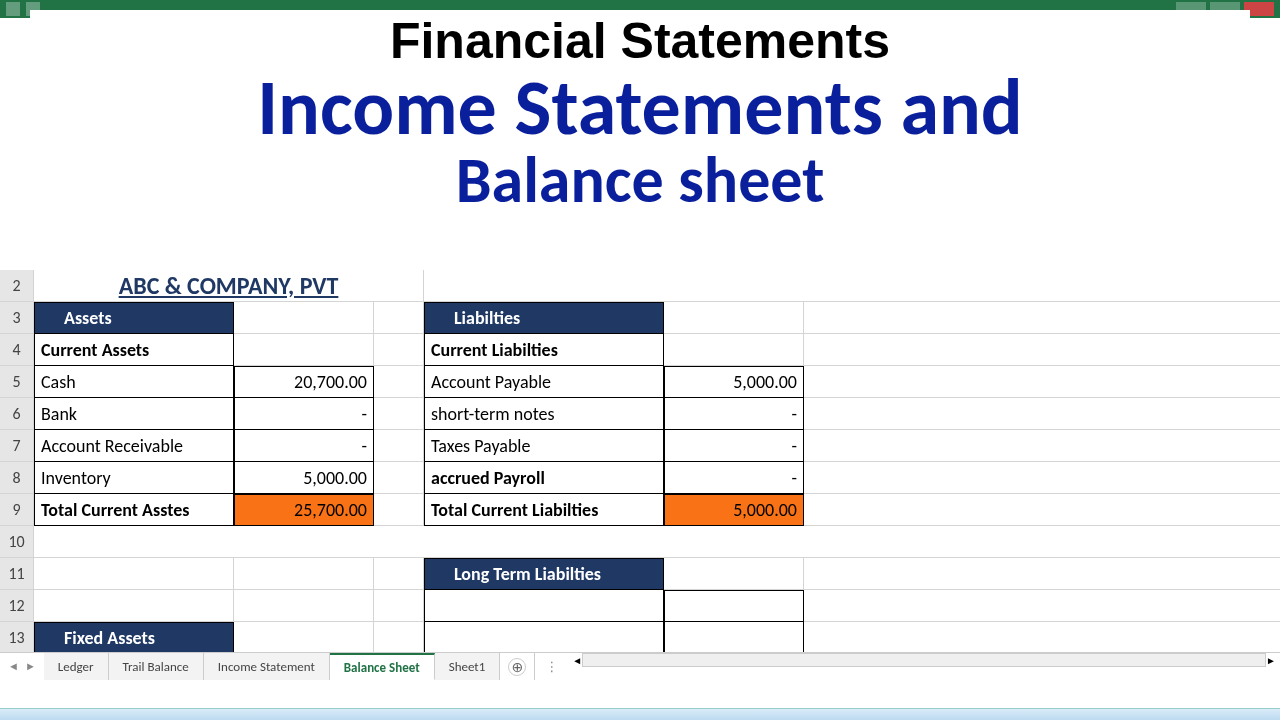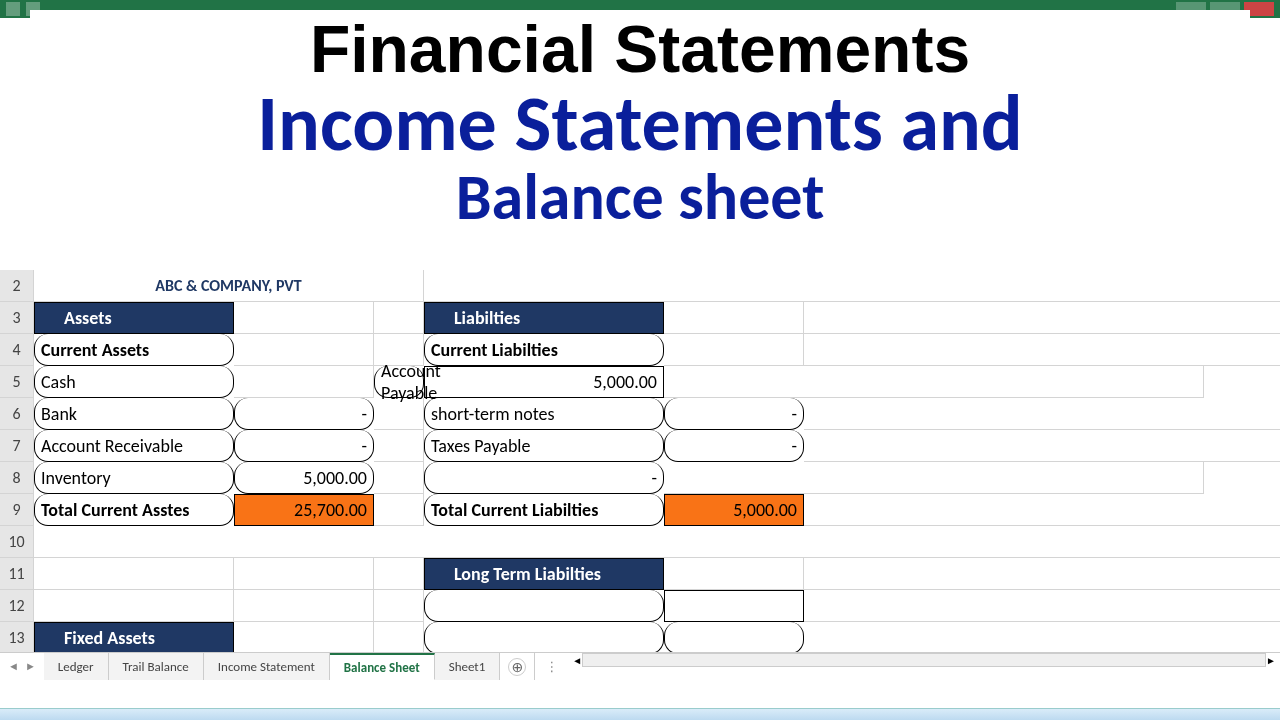--- a/index.html
+++ b/index.html
@@ -14,37 +14,37 @@
   
   .overlay {
     position: absolute;
     left: 30px; right: 30px; top: 10px;
     background: #fff;
     text-align: center;
     padding: 4px 10px 6px;
     z-index: 5;
     border: 1px solid #fff;
   }
-  .overlay h1 { font-family: Arial, sans-serif; font-weight: 700; color:#000; font-size: 66px; line-height:1.05; }
+  .overlay h1 { font-family: Arial, sans-serif; font-weight: 700; color:#000; font-size: 50px; line-height:1.05; }
   .overlay h2 { font-family: Calibri, Arial; font-weight: 700; color: #0a1f9b; font-size: 78px; line-height:1.02; }
   .overlay h3 { font-family: Calibri, Arial; font-weight: 700; color: #0a1f9b; font-size: 64px; line-height:1.05; }
   
   .sheet-area { position:absolute; top:270px; left:0; right:0; bottom:68px; background:#fff; overflow:hidden; }
   .rowgrid { display:grid; grid-template-columns: 34px 200px 140px 50px 240px 140px repeat(6, 80px); }
   .rownum { border-right:1px solid #d4d4d4; border-bottom:1px solid #d4d4d4; background:#e6e6e6; color:#444; font-size:16px; display:flex; align-items:center; justify-content:center; height:32px;}
   .cell { border-right:1px solid #d4d4d4; border-bottom:1px solid #d4d4d4; height:32px; display:flex; align-items:center; padding:0 6px; font-size:18px; color:#000; }
   .cell.num { justify-content:flex-end; }
   .hdr { background:#1f3864; color:#fff; font-weight:600; }
   .bold { font-weight:700; }
   .box { border:1px solid #000;padding-left:29px; }
   .box-left { border-left:1px solid #000; }
-  .box-right { border-right:1px solid #000;border-radius:14px; }
+  .box-right { border-right:1px solid #000; }
   .box-bot { border-bottom:1px solid #000; }
   .totalbg { background:#f97316; }
-  .company { font-weight:700; color:#1f3864; font-size:16px; }
+  .company { font-weight:700; color:#1f3864; font-size:24px;text-decoration:underline; }
   
   .tabstrip { position:absolute; left:0; right:0; bottom:40px; height:28px; background:#fff; border-top:1px solid #ccc; display:flex; align-items:stretch; font-size:13px; }
   .tabnav { display:flex; align-items:center; padding:0 8px; gap:6px; color:#888;}
   .tabnav span { font-size:11px; }
   .tab { padding:4px 14px; border-right:1px solid #ccc; color:#444; background:#f3f3f3; display:flex; align-items:center; cursor:pointer;}
   .tab.active { background:#fff; border-top:2px solid #217346; border-bottom:1px solid #fff; font-weight:600; color:#217346;}
   .tab-add { width:24px; display:flex; align-items:center; justify-content:center; color:#666; border:1px solid #ccc; border-radius:50%; height:18px; width:18px; margin:5px 8px; font-size:14px;}
   .tabscroll { margin-left:auto; display:flex; align-items:center; padding:0 10px; gap:8px; color:#888; border-left:1px solid #ccc;}
   .hscroll { flex:1; height:14px; display:flex; align-items:center; padding:0 4px;}
   .hscroll .track { flex:1; height:14px; background:#efefef; border:1px solid #ccc; position:relative;}
@@ -104,20 +104,21 @@
       <div class="cell"></div>
       <div class="cell"></div>
       <div class="cell bold box-left box-right box-bot">Current Liabilties</div>
       <div class="cell"></div>
       <div class="cell" style="grid-column: span 6;"></div>
     </div>
 
     <div class="rowgrid">
       <div class="rownum">5</div>
       <div class="cell box-left box-right box-bot">Cash</div>
+      <div class="cell num box">20,700.00</div>
       <div class="cell"></div>
       <div class="cell box-left box-right box-bot">Account Payable</div>
       <div class="cell num box">5,000.00</div>
       <div class="cell" style="grid-column: span 6;"></div>
     </div>
     <div class="rowgrid">
       <div class="rownum">6</div>
       <div class="cell box-left box-right box-bot">Bank</div>
       <div class="cell num box-left box-right box-bot">-</div>
       <div class="cell"></div>
@@ -132,20 +133,21 @@
       <div class="cell"></div>
       <div class="cell box-left box-right box-bot">Taxes Payable</div>
       <div class="cell num box-left box-right box-bot">-</div>
       <div class="cell" style="grid-column: span 6;"></div>
     </div>
     <div class="rowgrid">
       <div class="rownum">8</div>
       <div class="cell box-left box-right box-bot">Inventory</div>
       <div class="cell num box-left box-right box-bot">5,000.00</div>
       <div class="cell"></div>
+      <div class="cell bold box-left box-right box-bot">accrued Payroll</div>
       <div class="cell num box-left box-right box-bot">-</div>
       <div class="cell" style="grid-column: span 6;"></div>
     </div>
 
     <div class="rowgrid">
       <div class="rownum">9</div>
       <div class="cell bold box-left box-right box-bot">Total Current Asstes</div>
       <div class="cell num box totalbg">25,700.00</div>
       <div class="cell"></div>
       <div class="cell bold box-left box-right box-bot">Total Current Liabilties</div>

